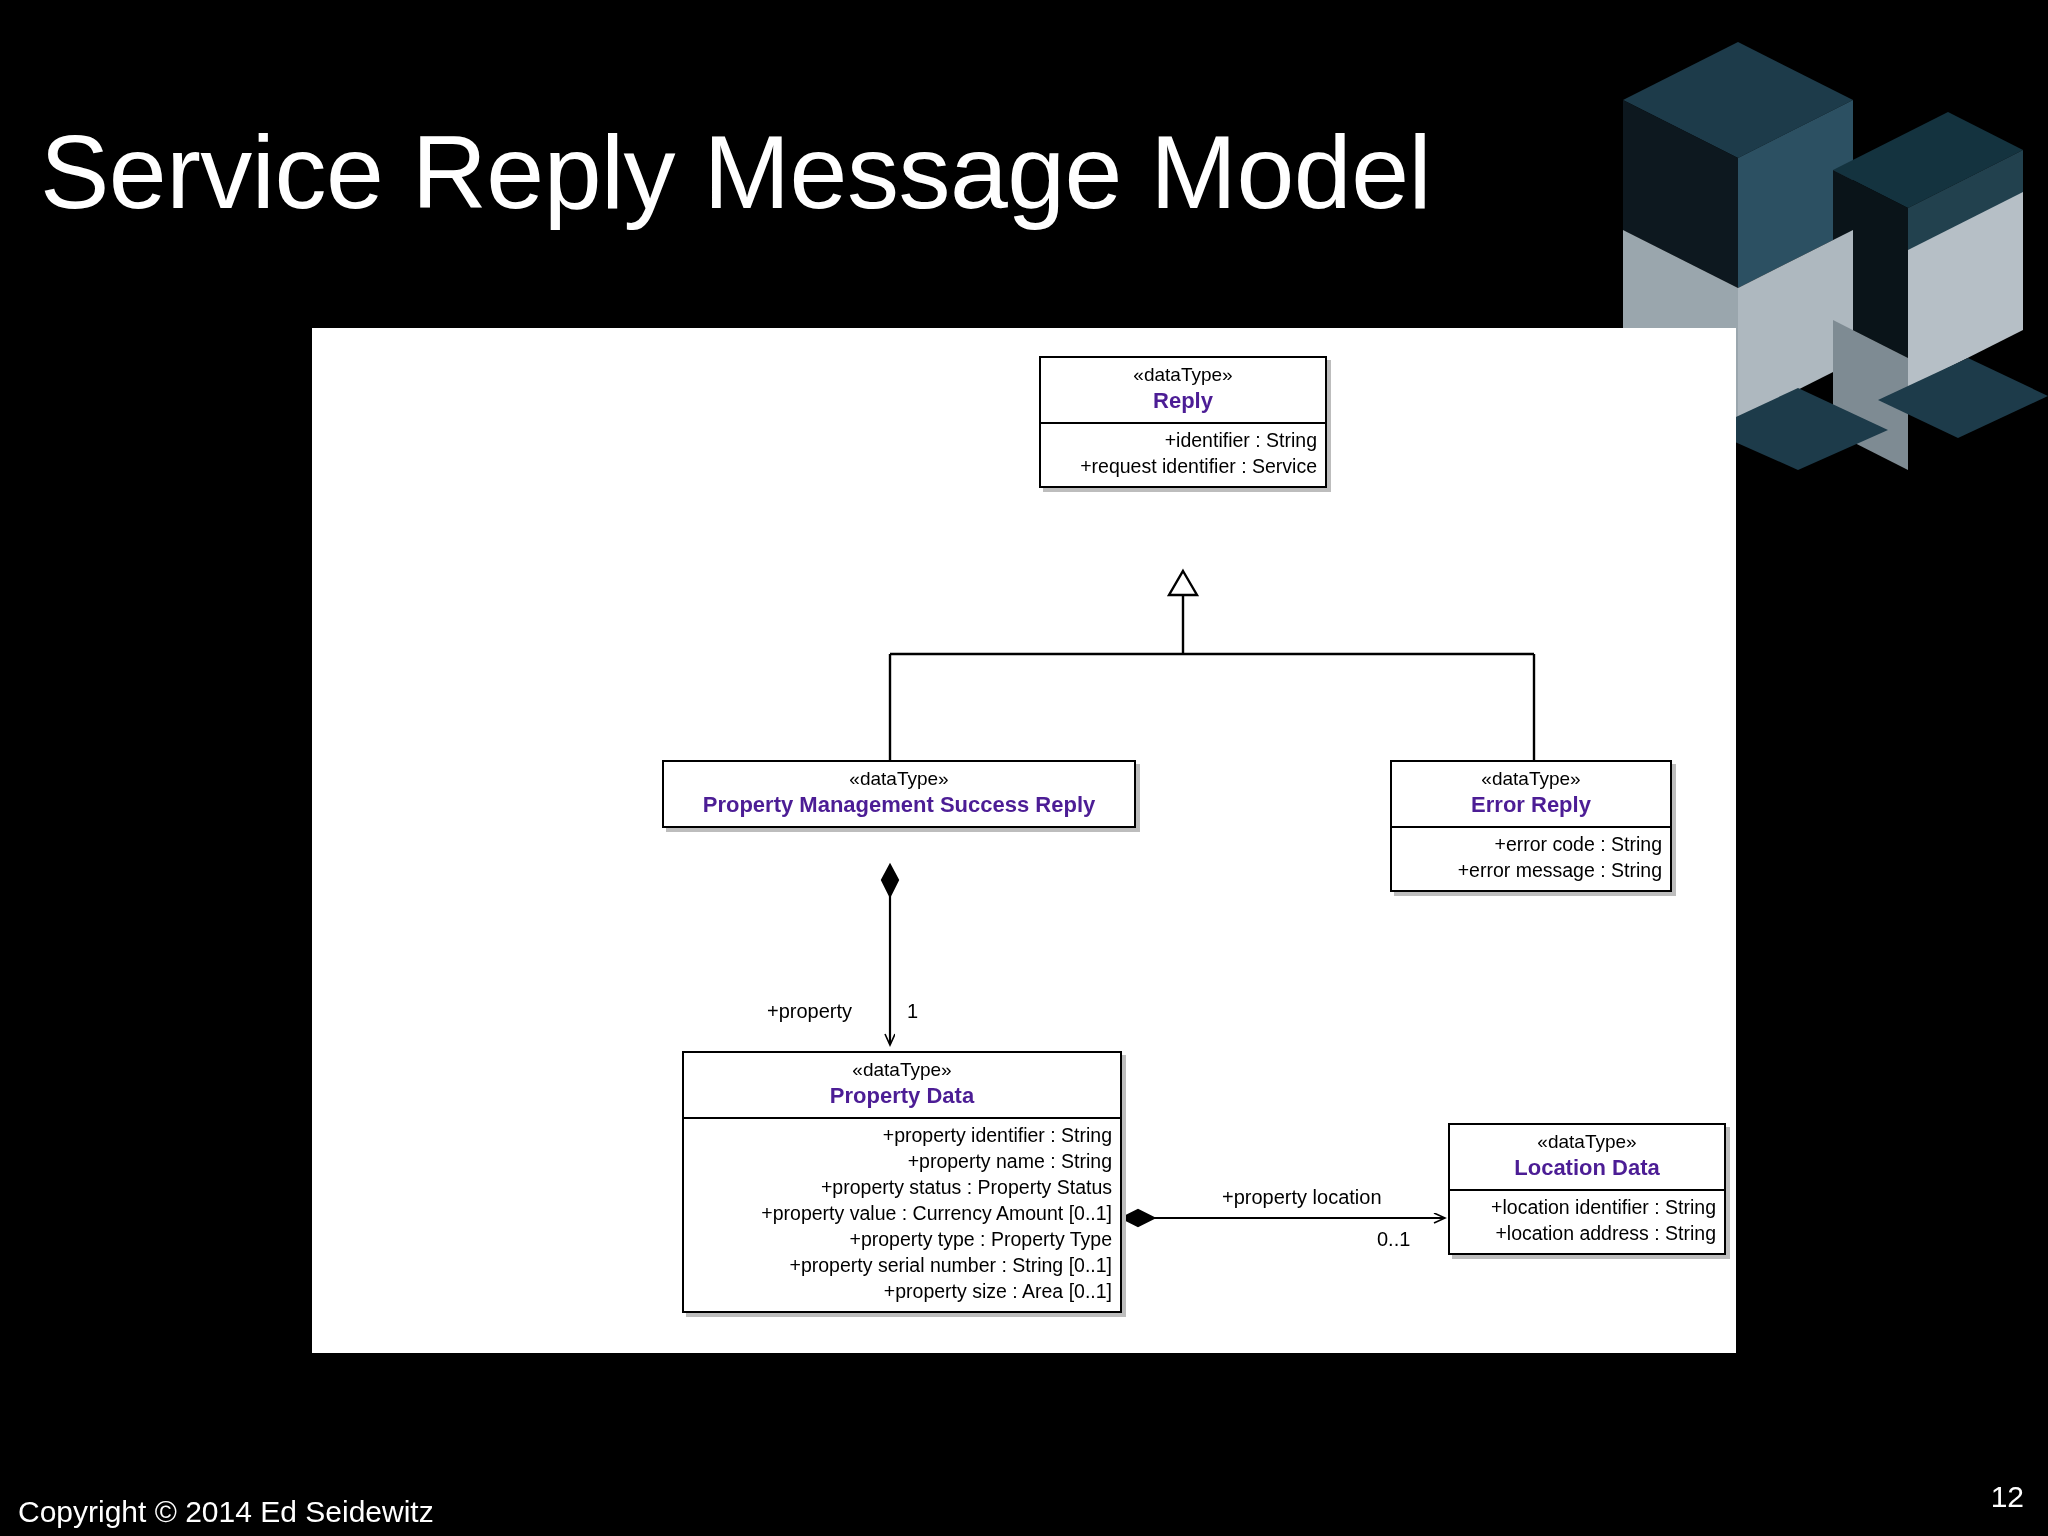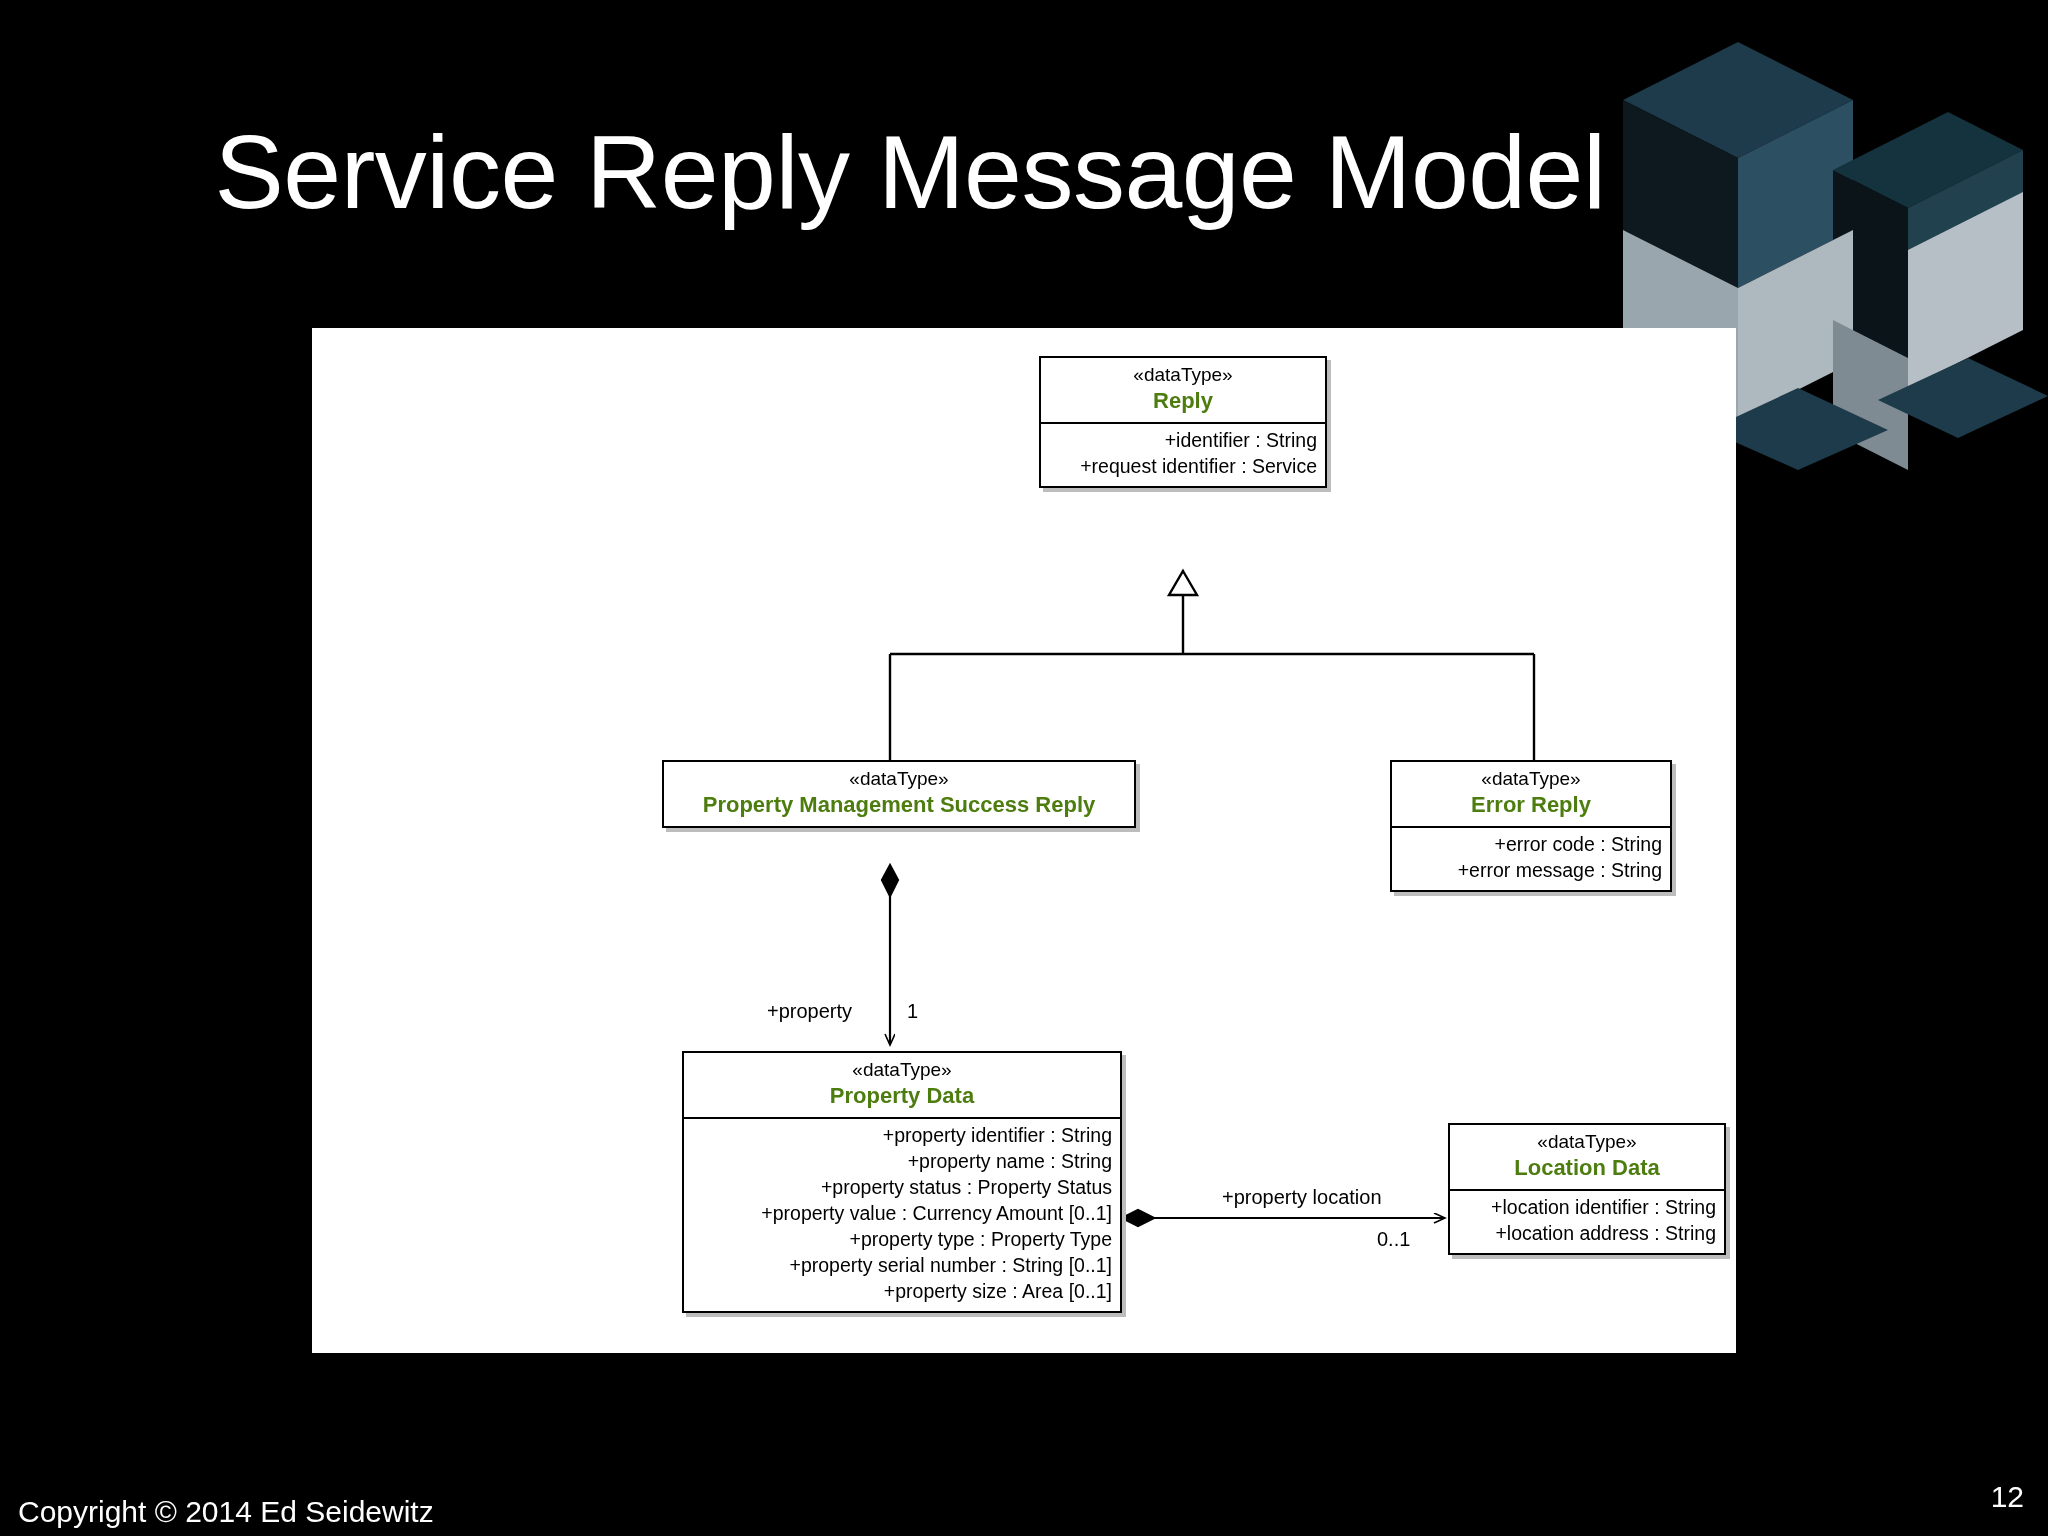--- a/index.html
+++ b/index.html
@@ -24,28 +24,29 @@
     height: 470px;
     pointer-events: none;
   }
 
   
   .slide-title {
     position: absolute;
     left: 0;
     top: 118px;
     width: 1820px;
-    text-align: center;
+    text-align: left;
     color: #ffffff;
     font-size: 104px;
     line-height: 1.05;
     font-weight: 400;
     letter-spacing: -0.5px;
     white-space: nowrap;
     font-family: "Liberation Sans", sans-serif;
+    padding-left: 40px;
   }
 
   
   .diagram-panel {
     position: absolute;
     left: 312px;
     top: 328px;
     width: 1424px;
     height: 1025px;
     background: #ffffff;
@@ -76,21 +77,21 @@
   }
   .uml-stereotype {
     font-size: 19px;
     color: #000;
     line-height: 1.25;
     font-family: "Liberation Sans", sans-serif;
   }
   .uml-name {
     font-size: 22px;
     font-weight: bold;
-    color: #4d7c0f;
+    color: #4c1d95;
     line-height: 1.3;
     white-space: nowrap;
     font-family: "Liberation Sans", sans-serif;
   }
   .uml-attrs {
     padding: 4px 8px 6px 8px;
     text-align: right;
   }
   .uml-attr {
     font-size: 19.5px;

